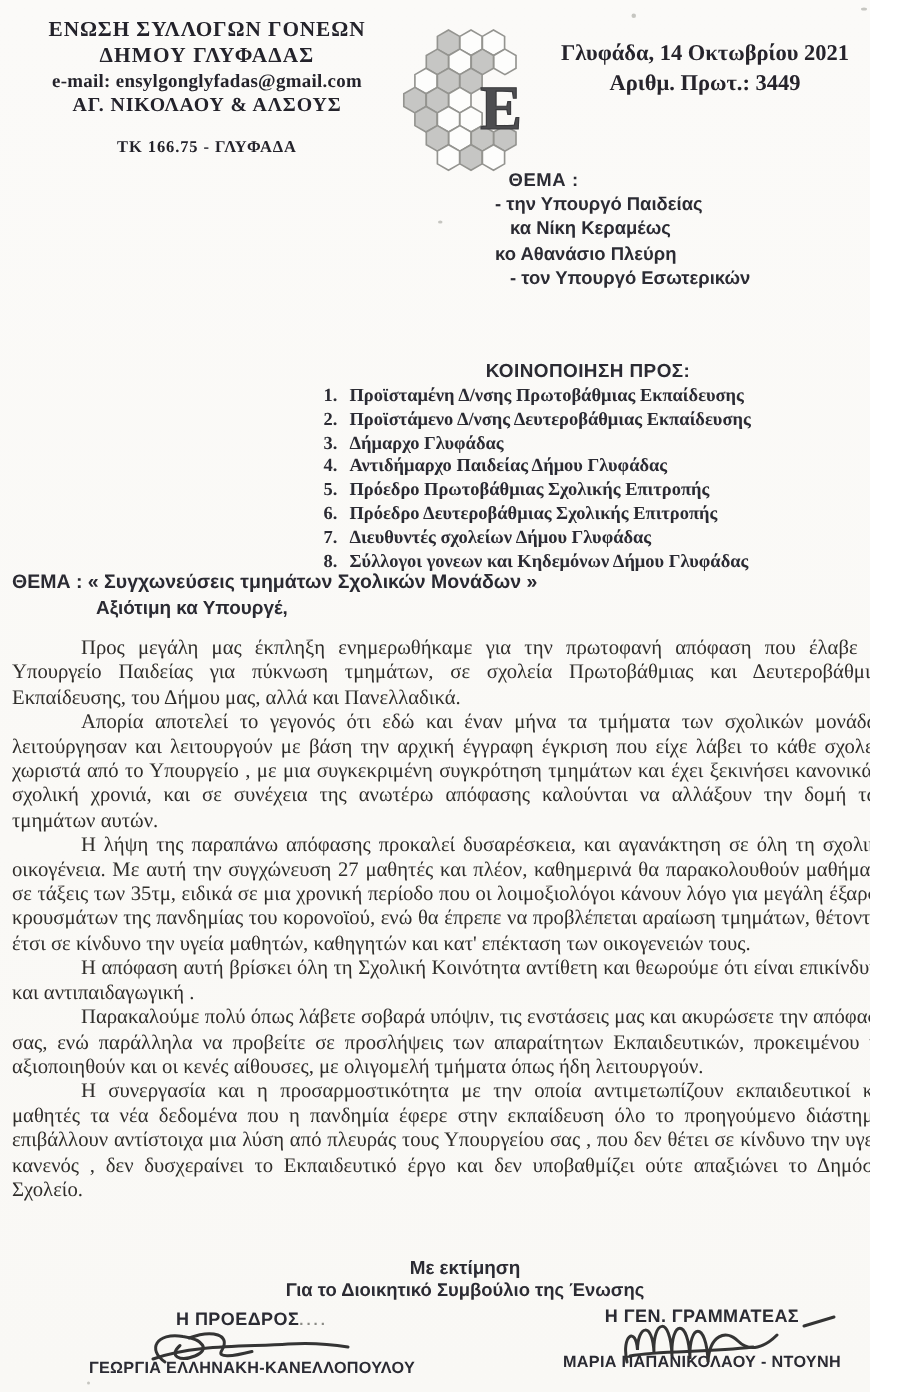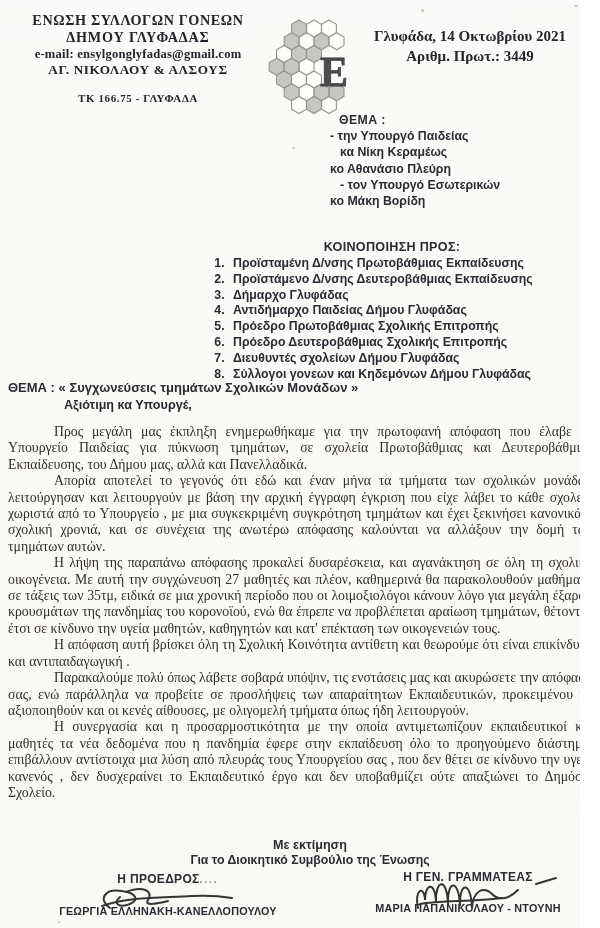--- a/index.html
+++ b/index.html
@@ -39,21 +39,21 @@
   .rec-heading{padding-left:9px;letter-spacing:.4px;}
   .rec-lines div:nth-child(even){padding-left:10px;}
   
   .cc{
     position:absolute;left:186px;top:240px;width:412px;
     font-family:"Liberation Sans","DejaVu Sans",sans-serif;
     font-weight:bold;color:#2b2b33;
   }
   .cc-heading{text-align:center;font-size:12.6px;line-height:14px;letter-spacing:.3px;}
   .cc ol{margin:2px 0 0 0;padding-left:42px;font-size:12.3px;line-height:15.8px;}
-  .cc li{padding-left:5px;}
+  .cc li{padding-left:5px;font-family:Liberation Serif, serif;}
   
   .subject{
     position:absolute;left:8px;top:380px;width:560px;
     font-family:"Liberation Sans","DejaVu Sans",sans-serif;
     font-weight:bold;font-size:13px;color:#2a2a32;
   }
   .salutation{
     position:absolute;left:56px;top:398px;
     font-family:"Liberation Sans","DejaVu Sans",sans-serif;
     font-weight:bold;font-size:12.6px;color:#2a2a32;margin-left:8px;
@@ -145,21 +145,20 @@
     <div>Αριθμ. Πρωτ.:  3449</div>
   </div>
 
   <div class="recipients">
     <div class="rec-heading">ΘΕΜΑ :</div>
     <div class="rec-lines">
       <div>- την Υπουργό Παιδείας</div>
       <div>κα Νίκη Κεραμέως</div>
       <div>κο Αθανάσιο Πλεύρη</div>
       <div>- τον Υπουργό Εσωτερικών</div>
-      <div>κο Μάκη Βορίδη</div>
     </div>
   </div>
 
   <div class="cc">
     <div class="cc-heading">ΚΟΙΝΟΠΟΙΗΣΗ ΠΡΟΣ:</div>
     <ol>
       <li>Προϊσταμένη Δ/νσης Πρωτοβάθμιας Εκπαίδευσης</li>
       <li>Προϊστάμενο Δ/νσης Δευτεροβάθμιας Εκπαίδευσης</li>
       <li>Δήμαρχο Γλυφάδας</li>
       <li>Αντιδήμαρχο Παιδείας Δήμου Γλυφάδας</li>

